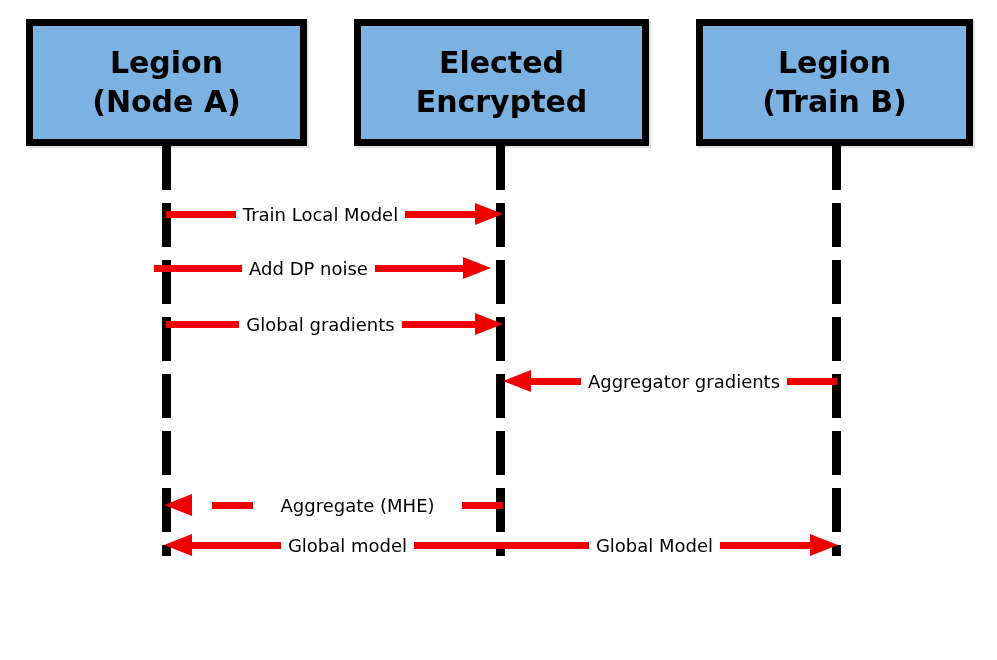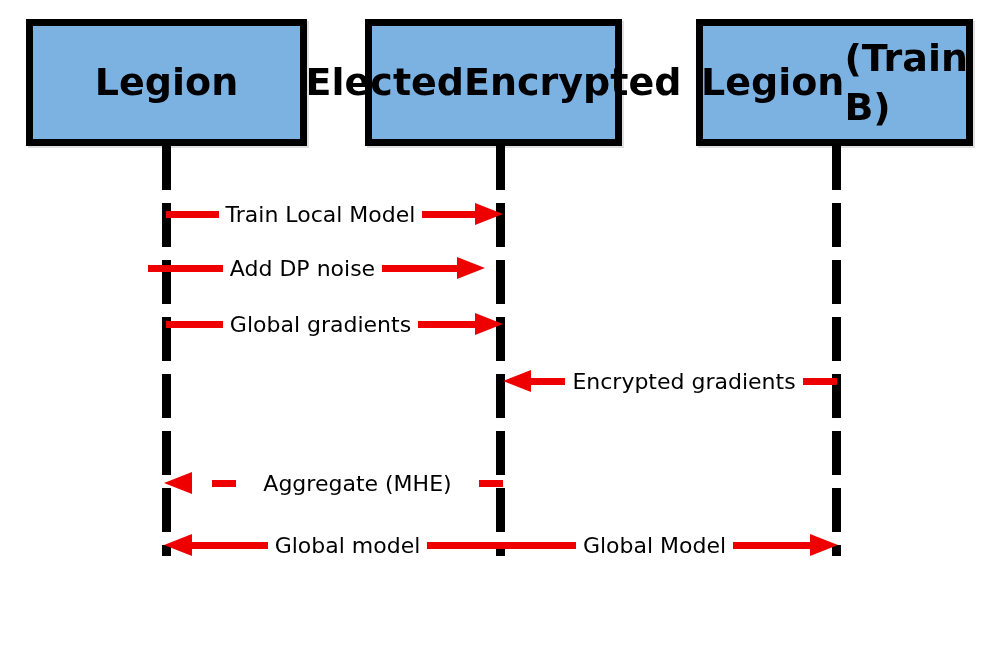--- a/index.html
+++ b/index.html
@@ -17,24 +17,24 @@
     width:997px;height:660px;
     background:var(--background);
     overflow:hidden;
   }
   
   .actor{
     position:absolute;
     box-sizing:border-box;
     background:var(--box-fill);
     border:7px solid var(--box-border);
-    display:flex;flex-direction:row;
+    display:flex;flex-direction:column;
     align-items:center;justify-content:center;
     font-weight:bold;
-    font-size:38px;
+    font-size:30px;
     line-height:1.27;
     color:var(--text);
     box-shadow:2px 2px 0 rgba(0,0,0,0.12);
   }
   .actor span{display:block;}
   
   .lifeline{
     position:absolute;
     top:146px;height:410px;width:9px;
     background:repeating-linear-gradient(
@@ -52,82 +52,83 @@
   }
   .msg .seg{
     flex:1 1 auto;
     height:7px;
     background:var(--arrow);
   }
   .msg .lbl{
     flex:0 0 auto;
     white-space:nowrap;
     padding:0 7px;
-    font-size:22px;
+    font-size:18px;
     color:var(--text);
   }
   .head{
     flex:0 0 auto;
     width:0;height:0;
     border-top:11px solid transparent;
     border-bottom:11px solid transparent;
   }
   .head.right{border-left:28px solid var(--arrow);}
   .head.left{border-right:28px solid var(--arrow);}
 </style>
 </head>
 <body>
 
 <div class="canvas">
 
   <div class="actor" style="left:26px;top:19px;width:281px;height:127px;">
     <span>Legion</span>
+    <span>(Node A)</span>
   </div>
-  <div class="actor" style="left:365px;top:19px;width:257px;height:127px;">
+  <div class="actor" style="left:354px;top:19px;width:295px;height:127px;">
     <span>Elected</span>
     <span>Encrypted</span>
   </div>
   <div class="actor" style="left:696px;top:19px;width:277px;height:127px;">
     <span>Legion</span>
     <span>(Train B)</span>
   </div>
 
   <div class="lifeline" style="left:162px;"></div>
   <div class="lifeline" style="left:496px;"></div>
   <div class="lifeline" style="left:832px;"></div>
 
   <div class="msg" style="left:166px;top:199px;width:337px;">
     <div class="seg"></div>
     <span class="lbl">Train Local Model</span>
     <div class="seg"></div>
     <div class="head right"></div>
   </div>
 
-  <div class="msg" style="left:148px;top:253px;width:337px;">
+  <div class="msg" style="left:154px;top:253px;width:337px;">
     <div class="seg"></div>
     <span class="lbl">Add DP noise</span>
     <div class="seg"></div>
     <div class="head right"></div>
   </div>
 
   <div class="msg" style="left:166px;top:309px;width:337px;">
     <div class="seg"></div>
     <span class="lbl">Global gradients</span>
     <div class="seg"></div>
     <div class="head right"></div>
   </div>
 
   <div class="msg" style="left:503px;top:366px;width:334px;">
     <div class="head left"></div>
     <div class="seg"></div>
-    <span class="lbl">Encrypted gradients</span>
+    <span class="lbl">Aggregator gradients</span>
     <div class="seg"></div>
   </div>
 
-  <div class="msg" style="left:164px;top:468px;width:339px;gap:20px;">
+  <div class="msg" style="left:164px;top:490px;width:339px;gap:20px;">
     <div class="head left"></div>
     <div class="seg"></div>
     <span class="lbl">Aggregate (MHE)</span>
     <div class="seg"></div>
   </div>
 
   <div class="msg" style="left:164px;top:530px;width:339px;">
     <div class="head left"></div>
     <div class="seg"></div>
     <span class="lbl">Global model</span>

